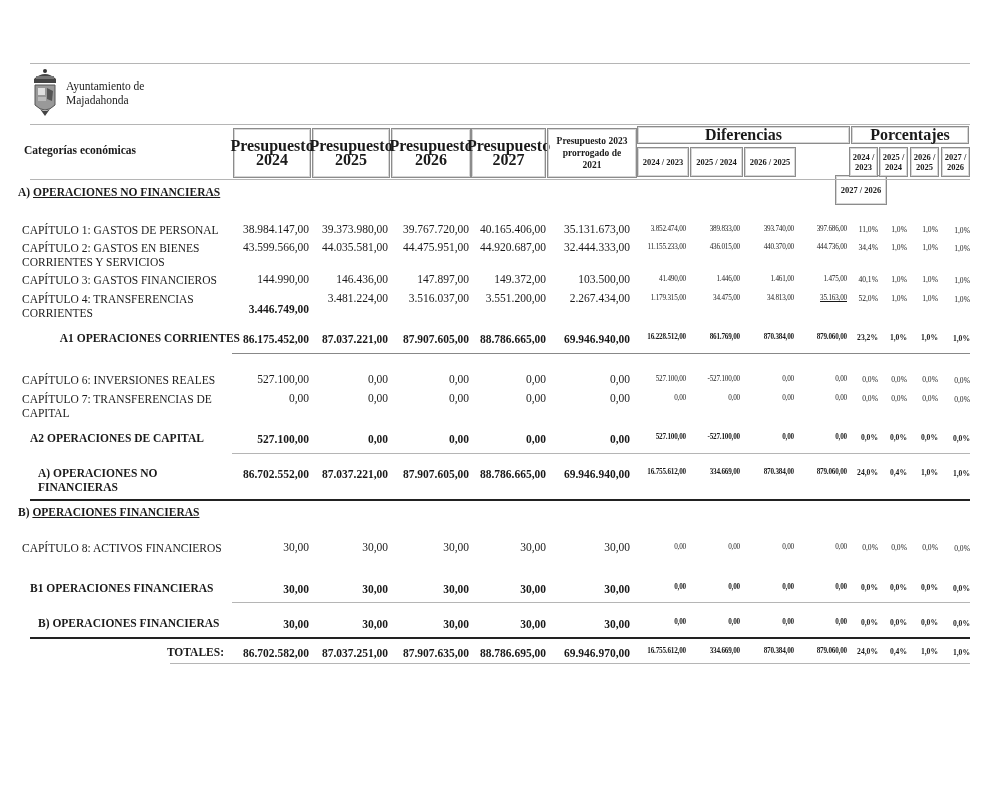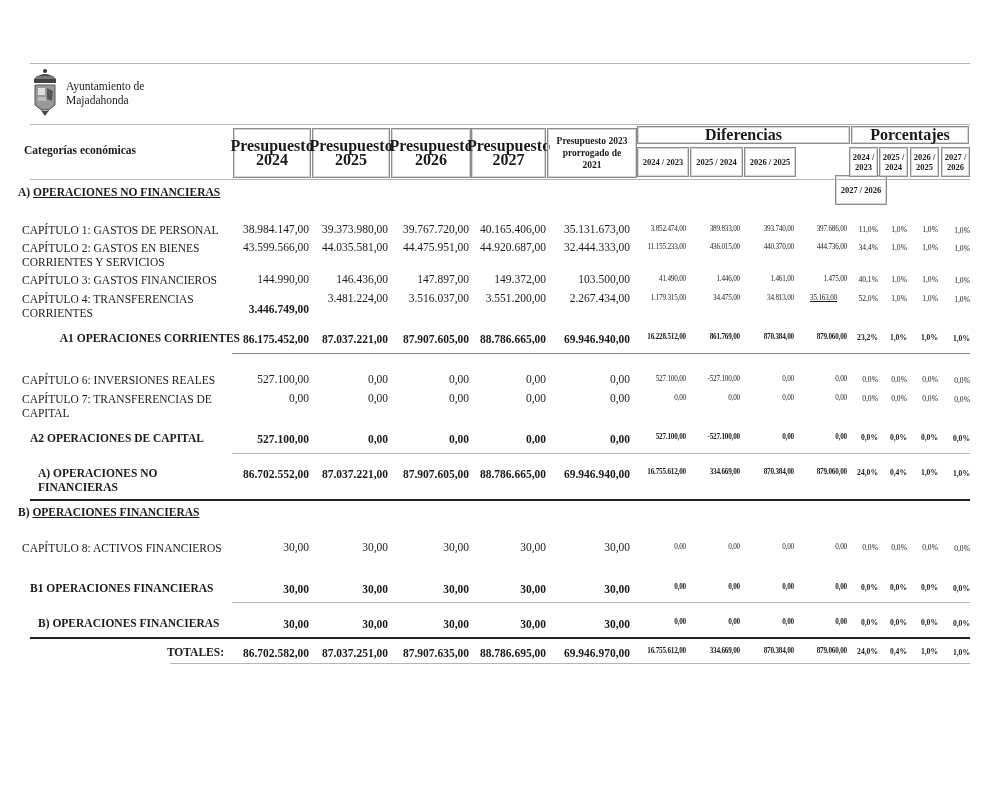--- a/index.html
+++ b/index.html
@@ -198,21 +198,21 @@
 <div class="row" id="row-3" style="top:292px;">
     <div class="lbl">CAPÍTULO 4: TRANSFERENCIAS CORRIENTES</div>
     <div class="v" style="right: 691px; top: 11px; font-weight: bold;">3.446.749,00</div>
     <div class="v" style="right: 612px; top: 0px;">3.481.224,00</div>
     <div class="v" style="right: 531px; top: 0px;">3.516.037,00</div>
     <div class="v" style="right: 454px; top: 0px;">3.551.200,00</div>
     <div class="v" style="right: 370px; top: 0px;">2.267.434,00</div>
     <div class="d" style="right: 314px; top: 2px; text-align: right;">1.179.315,00</div>
     <div class="d" style="right: 260px; top: 2px;">34.475,00</div>
     <div class="d" style="right: 206px; top: 2px;">34.813,00</div>
-    <div class="d" style="right: 163px; top: 2px; text-decoration: underline;">35.163,00</div>
+    <div class="d" style="right: 153px; top: 2px; text-decoration: underline;">35.163,00</div>
     <div class="p" style="right: 122px; top: 2px;">52,0%</div>
     <div class="p" style="right: 93px; top: 2px;">1,0%</div>
     <div class="p" style="right: 62px; top: 2px;">1,0%</div>
     <div class="p" style="right: 30px; top: 3px;">1,0%</div>
   </div>
 <div class="row" id="row-4" style="top:331px;">
     <div class="lbl bold" style="left: 30px; text-align: right;">A1 OPERACIONES CORRIENTES</div>
     <div class="v bold" style="right: 691px; top: 2px;">86.175.452,00</div>
     <div class="v bold" style="right: 612px; top: 2px;">87.037.221,00</div>
     <div class="v bold" style="right: 531px; top: 2px;">87.907.605,00</div>

